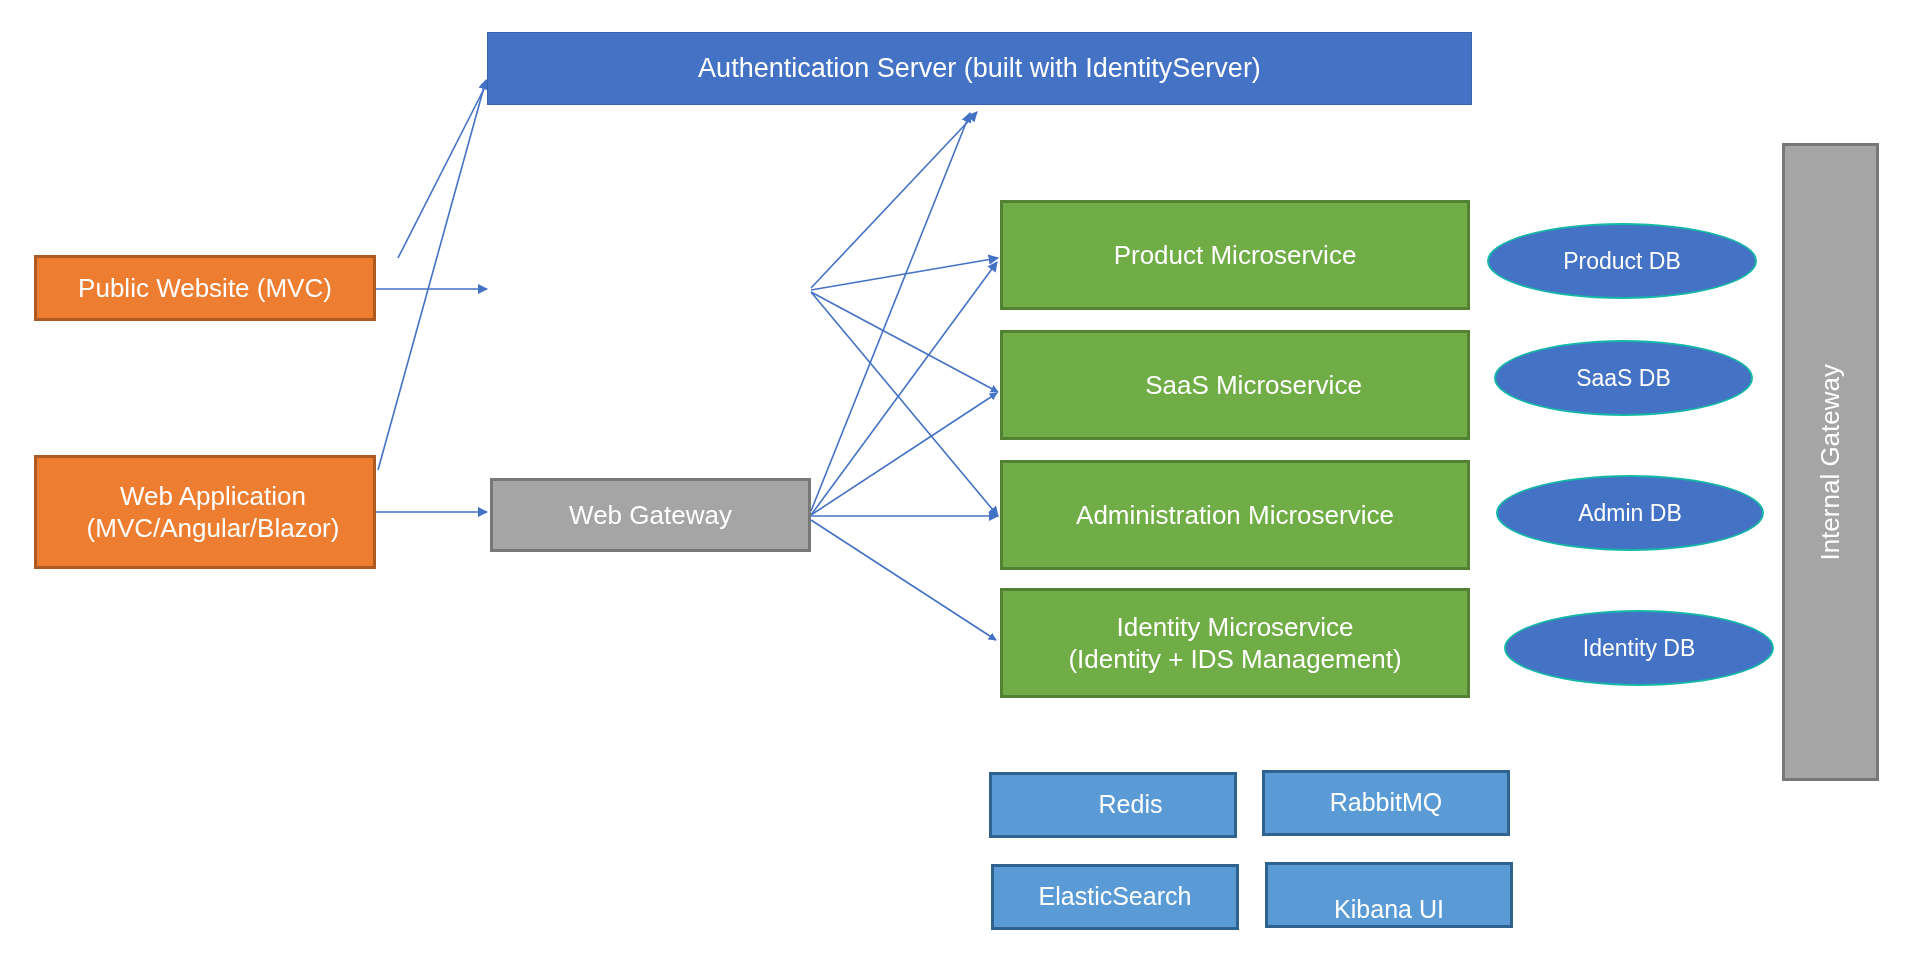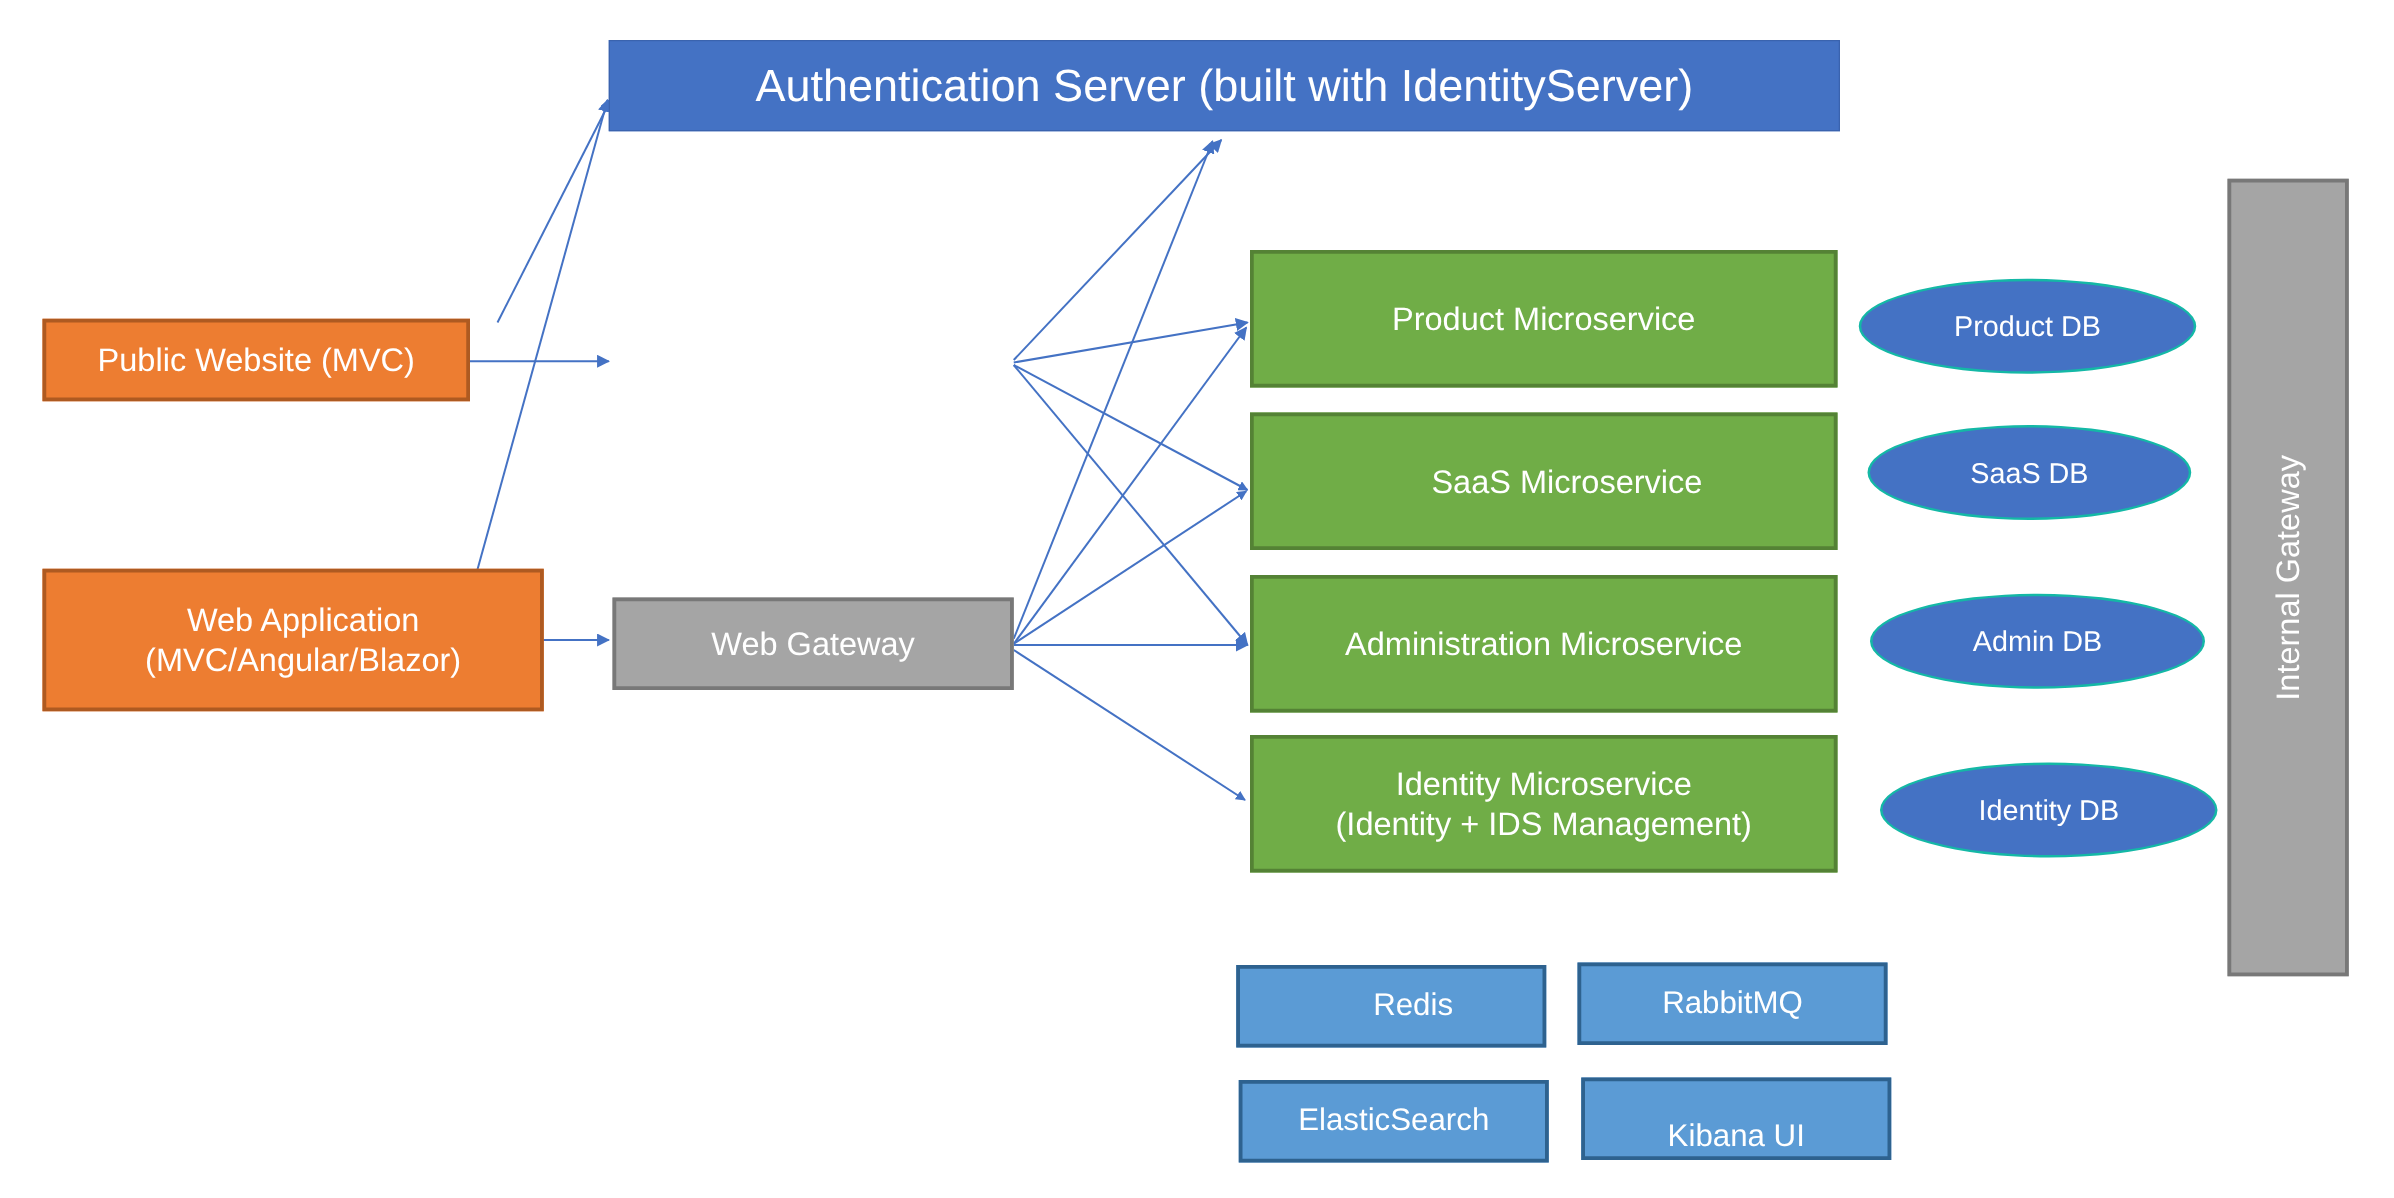--- a/index.html
+++ b/index.html
@@ -37,21 +37,21 @@
     z-index: 5;
   }
   .node .lbl {
     display: block;
     white-space: pre-line;
   }
   
   .n-auth {
     background: #4472C4;
     border: 1px solid #3a63ae;
-    font-size: 36px;
+    font-size: 27px;
     justify-content: center;
   }
   
   .n-orange {
     background: #ED7D31;
     border: 3px solid #AE5A21;
     font-size: 26px;
   }
   
   .n-grey {
@@ -129,21 +129,21 @@
   </svg>
 
   <div class="node n-auth" style="left:487px; top:32px; width:985px; height:73px;">
     <span class="lbl">Authentication Server (built with IdentityServer)</span>
   </div>
 
   <div class="node n-orange" style="left:34px; top:255px; width:342px; height:66px;">
     <span class="lbl">Public Website (MVC)</span>
   </div>
 
-  <div class="node n-orange" style="left:34px; top:455px; width:401px; height:114px;padding-left:16px;">
+  <div class="node n-orange" style="left:34px; top:455px; width:342px; height:114px;padding-left:16px;">
     <span class="lbl">Web Application
 (MVC/Angular/Blazor)</span>
   </div>
 
 
   <div class="node n-grey" style="left:490px; top:478px; width:321px; height:74px;">
     <span class="lbl">Web Gateway</span>
   </div>
 
   <div class="node n-green" style="left:1000px; top:200px; width:470px; height:110px;text-align:right;">

